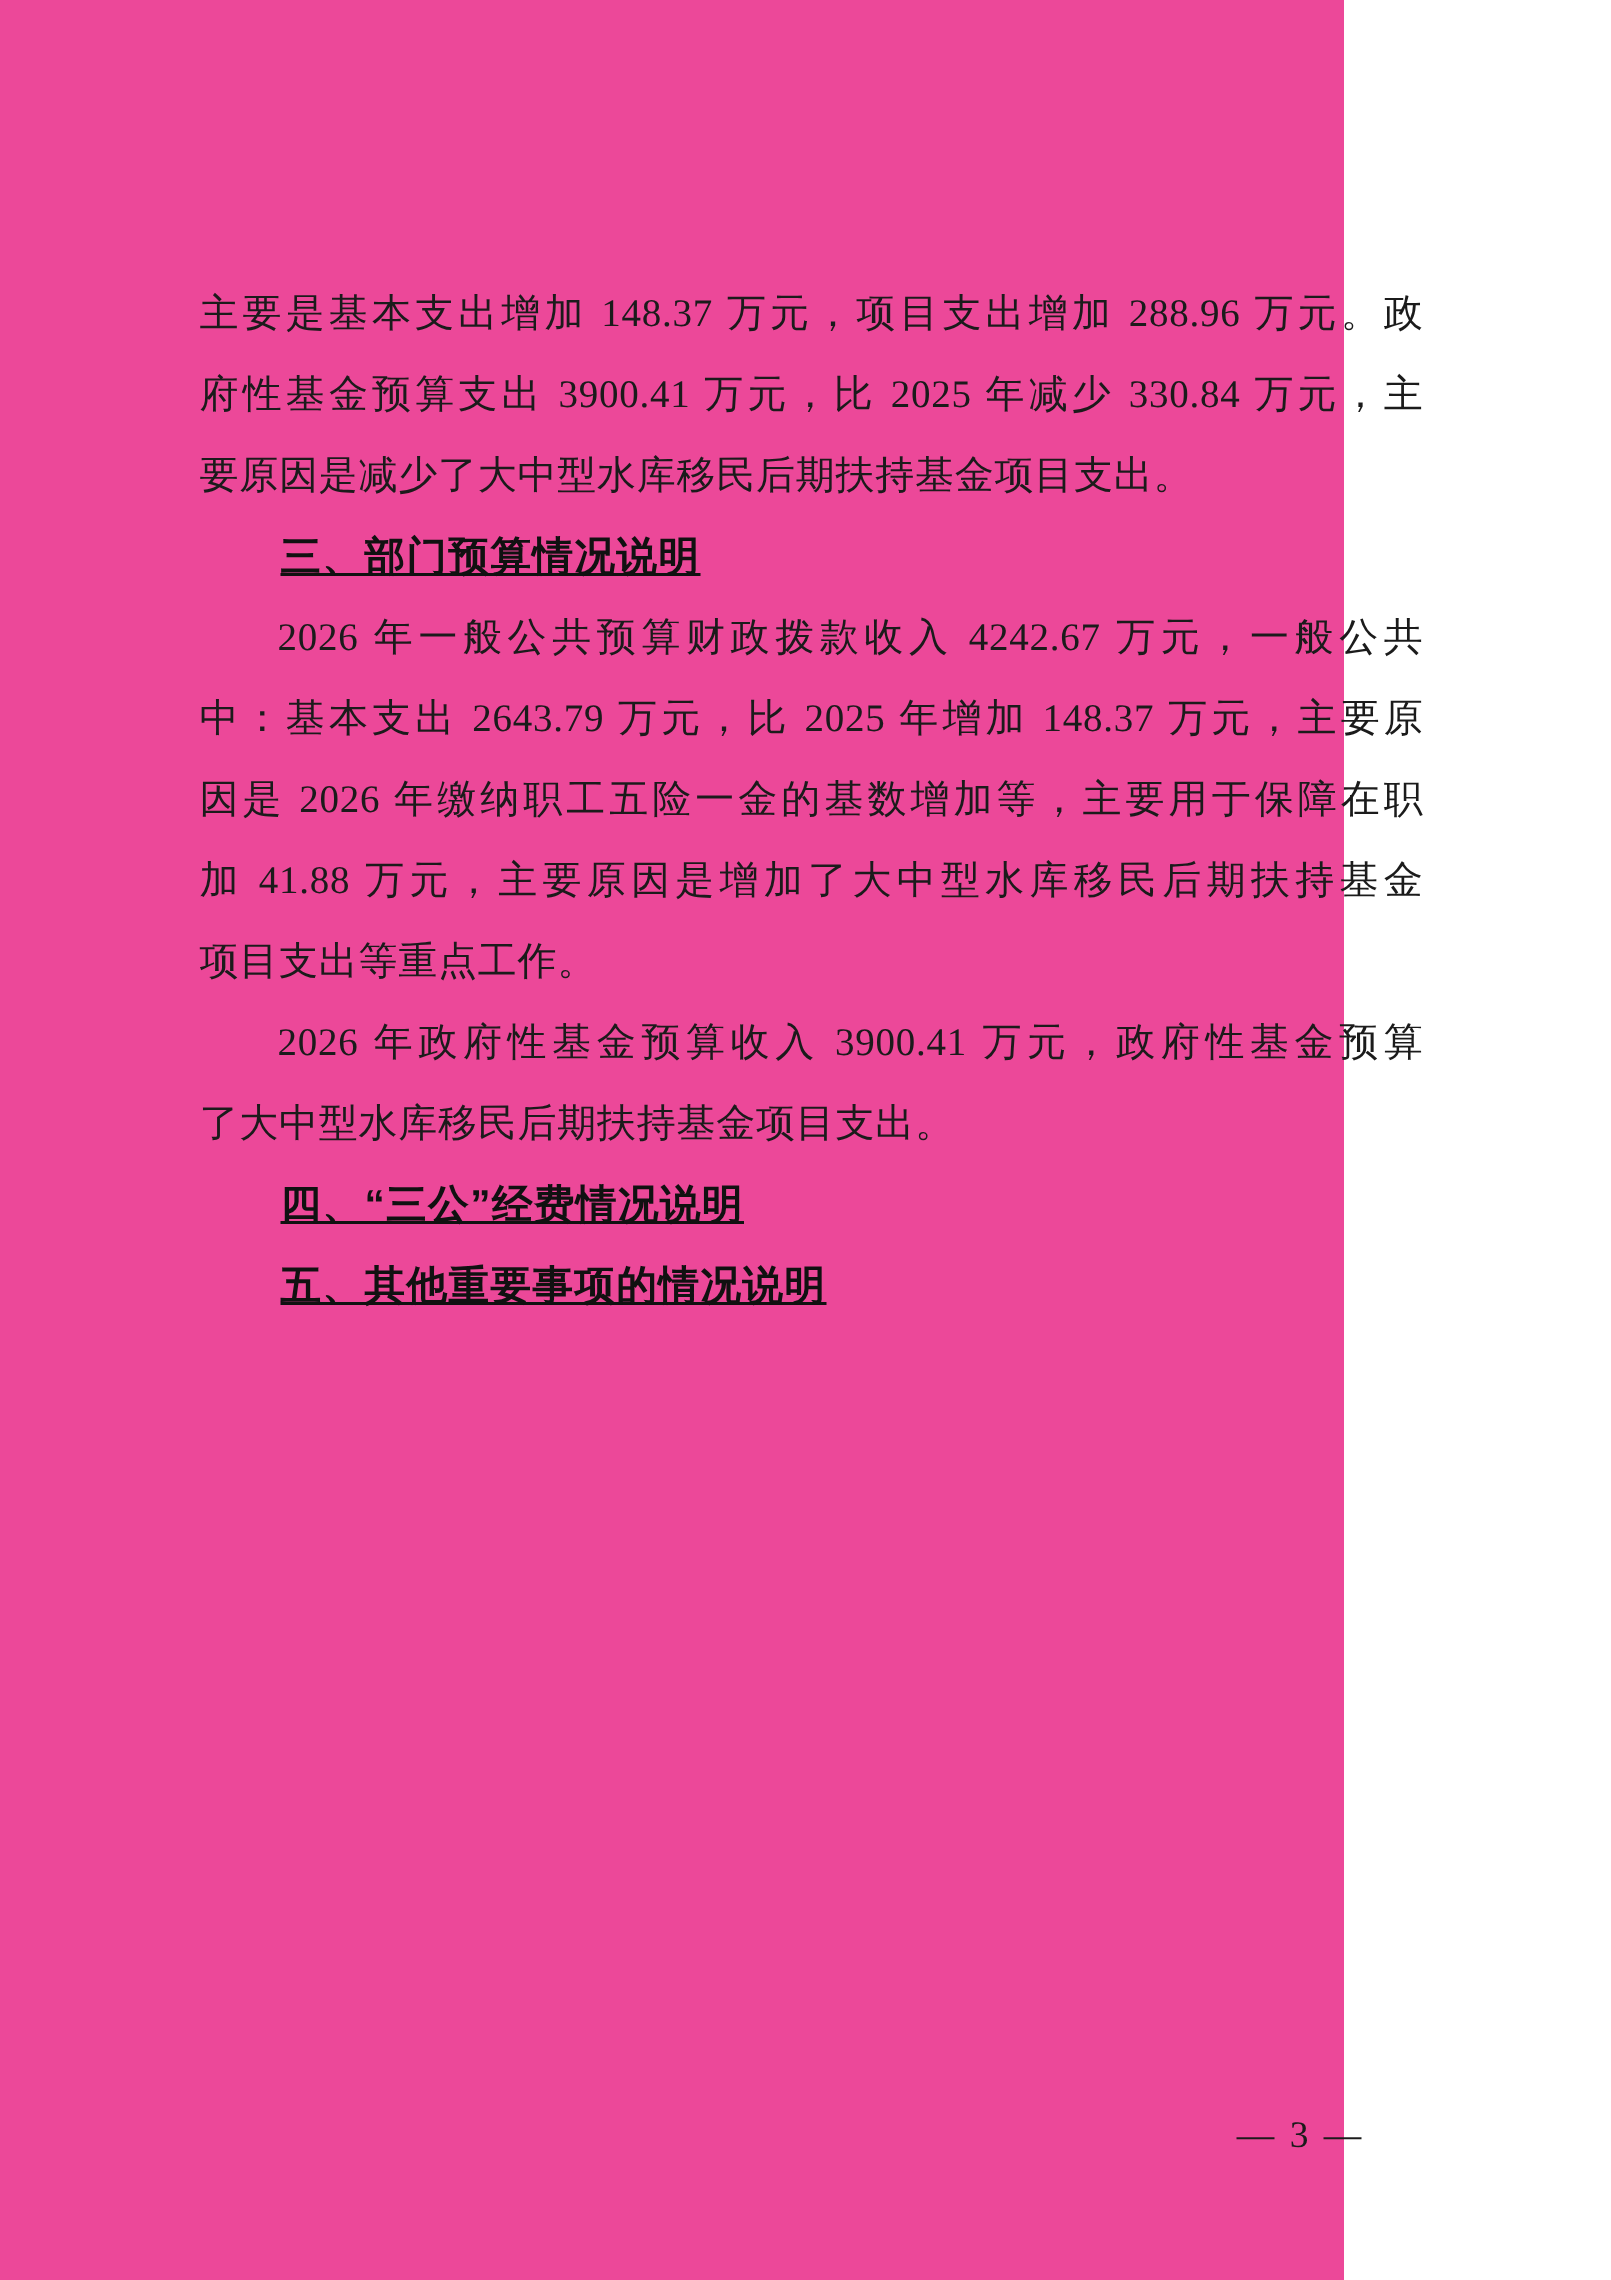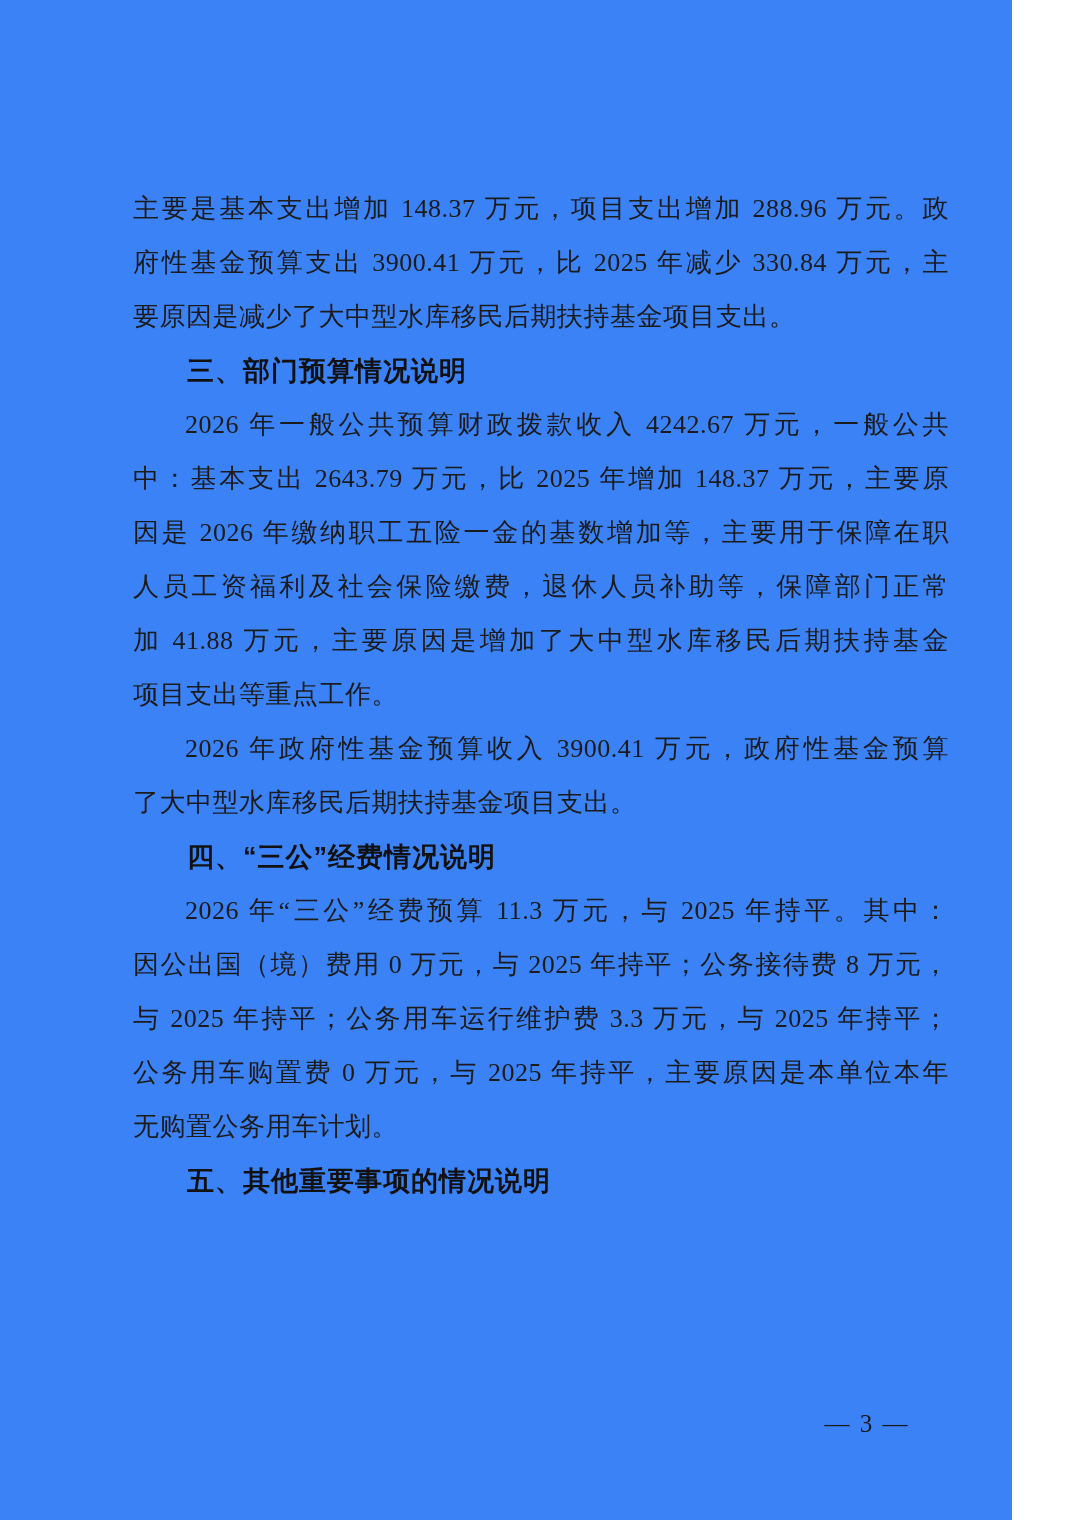--- a/index.html
+++ b/index.html
@@ -6,23 +6,23 @@
 
   html, body {
     width: 1074px;
     height: 1520px;
     background: #ffffff;
     overflow: hidden;
   }
 
   .page {
     position: relative;
-    width: 1012px;
+    width: 896px;
     height: 1520px;
-    background: #3b82f6;
+    background: #ec4899;
     font-family: "Liberation Serif", "DejaVu Serif", serif;
     color: #1b1b1b;
   }
 
   .content {
     position: absolute;
     left: 133px;
     top: 182px;
     width: 816px;
   }
@@ -47,20 +47,21 @@
   }
 
   .heading {
     font-family: "Liberation Sans", "DejaVu Sans", sans-serif;
     font-weight: bold;
     font-size: 27px;
     line-height: 54px;
     text-indent: 2em;
     color: #111111;
     letter-spacing: 1px;
+    text-decoration: underline;
   }
 
   .footer-page-number {
     position: absolute;
     left: 812px;
     top: 1406px;
     width: 110px;
     font-family: "Liberation Serif", "DejaVu Serif", serif;
     font-size: 25px;
     line-height: 36px;
@@ -77,32 +78,24 @@
       <div class="paragraph">
         <div class="line">主要是基本支出增加 148.37 万元，项目支出增加 288.96 万元。政</div>
         <div class="line">府性基金预算支出 3900.41 万元，比 2025 年减少 330.84 万元，主</div>
         <div class="line last">要原因是减少了大中型水库移民后期扶持基金项目支出。</div>
       </div>
       <div class="heading">三、部门预算情况说明</div>
       <div class="paragraph">
         <div class="line indented">2026 年一般公共预算财政拨款收入 4242.67 万元，一般公共</div>
         <div class="line">中：基本支出 2643.79 万元，比 2025 年增加 148.37 万元，主要原</div>
         <div class="line">因是 2026 年缴纳职工五险一金的基数增加等，主要用于保障在职</div>
-        <div class="line">人员工资福利及社会保险缴费，退休人员补助等，保障部门正常</div>
         <div class="line">加 41.88 万元，主要原因是增加了大中型水库移民后期扶持基金</div>
         <div class="line last">项目支出等重点工作。</div>
       </div>
       <div class="paragraph">
         <div class="line indented">2026 年政府性基金预算收入 3900.41 万元，政府性基金预算</div>
         <div class="line last">了大中型水库移民后期扶持基金项目支出。</div>
       </div>
       <div class="heading">四、“三公”经费情况说明</div>
-      <div class="paragraph">
-        <div class="line indented">2026 年“三公”经费预算 11.3 万元，与 2025 年持平。其中：</div>
-        <div class="line">因公出国（境）费用 0 万元，与 2025 年持平；公务接待费 8 万元，</div>
-        <div class="line">与 2025 年持平；公务用车运行维护费 3.3 万元，与 2025 年持平；</div>
-        <div class="line">公务用车购置费 0 万元，与 2025 年持平，主要原因是本单位本年</div>
-        <div class="line last">无购置公务用车计划。</div>
-      </div>
       <div class="heading">五、其他重要事项的情况说明</div>
     </div>
   <div class="footer-page-number">— 3 —</div>
 </div>
 
 </body></html>

